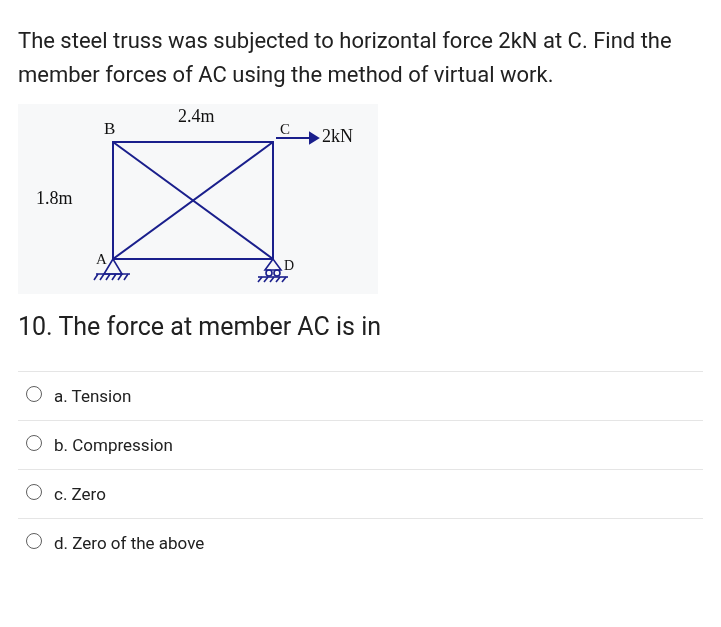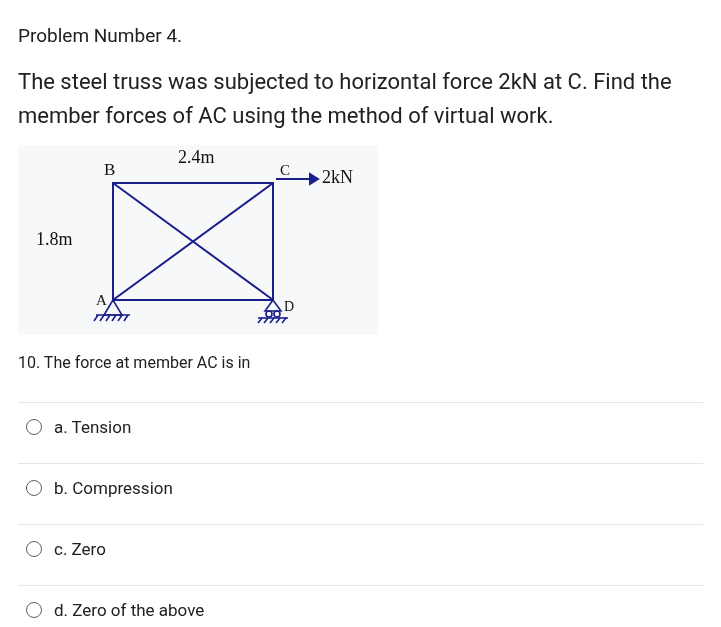--- a/index.html
+++ b/index.html
@@ -25,53 +25,52 @@
     line-height: 1.55;
     margin-bottom: 12px;
   }
   .figure {
     width: 360px;
     height: 190px;
     margin: 4px 0 18px 0;
     position: relative;
   }
   .question-text {
-    font-size: 16px;
+    font-size: 25px;
     font-weight: 400;
     margin-bottom: 30px;
   }
   .options {
     border-top: 1px solid #e5e5e5;
   }
   .option-row {
     display: flex;
-    align-items: center;
+    align-items: flex-start;
     gap: 12px;
-    padding: 14px 6px 26px 8px;
+    padding: 14px 6px 14px 8px;
     border-bottom: 1px solid #e5e5e5;
     font-size: 17px;
   }
   .option-row:last-child { border-bottom: none; }
   .radio {
     width: 16px;
     height: 16px;
     border: 1.5px solid #5f5f5f;
     border-radius: 50%;
     flex: 0 0 auto;
     box-sizing: border-box;
     background: #fff;
   }
   .option-label { }
 </style>
 </head>
 <body>
 
 <div class="page">
 
-  <div class="problem-number">Problem Number 4.</div>
 
   <div class="problem-text">The steel truss was subjected to horizontal force 2kN at C. Find the member forces of AC using the method of virtual work.</div>
 
   <div class="figure">
     <svg viewBox="0 0 360 190" width="360" height="190">
 
       <rect x="0" y="0" width="360" height="190" fill="#f7f8f9"></rect>
 
       <g stroke="#1a1f8c" stroke-width="2" fill="none" stroke-linecap="round">
         <line x1="95" y1="38" x2="255" y2="38"></line>

